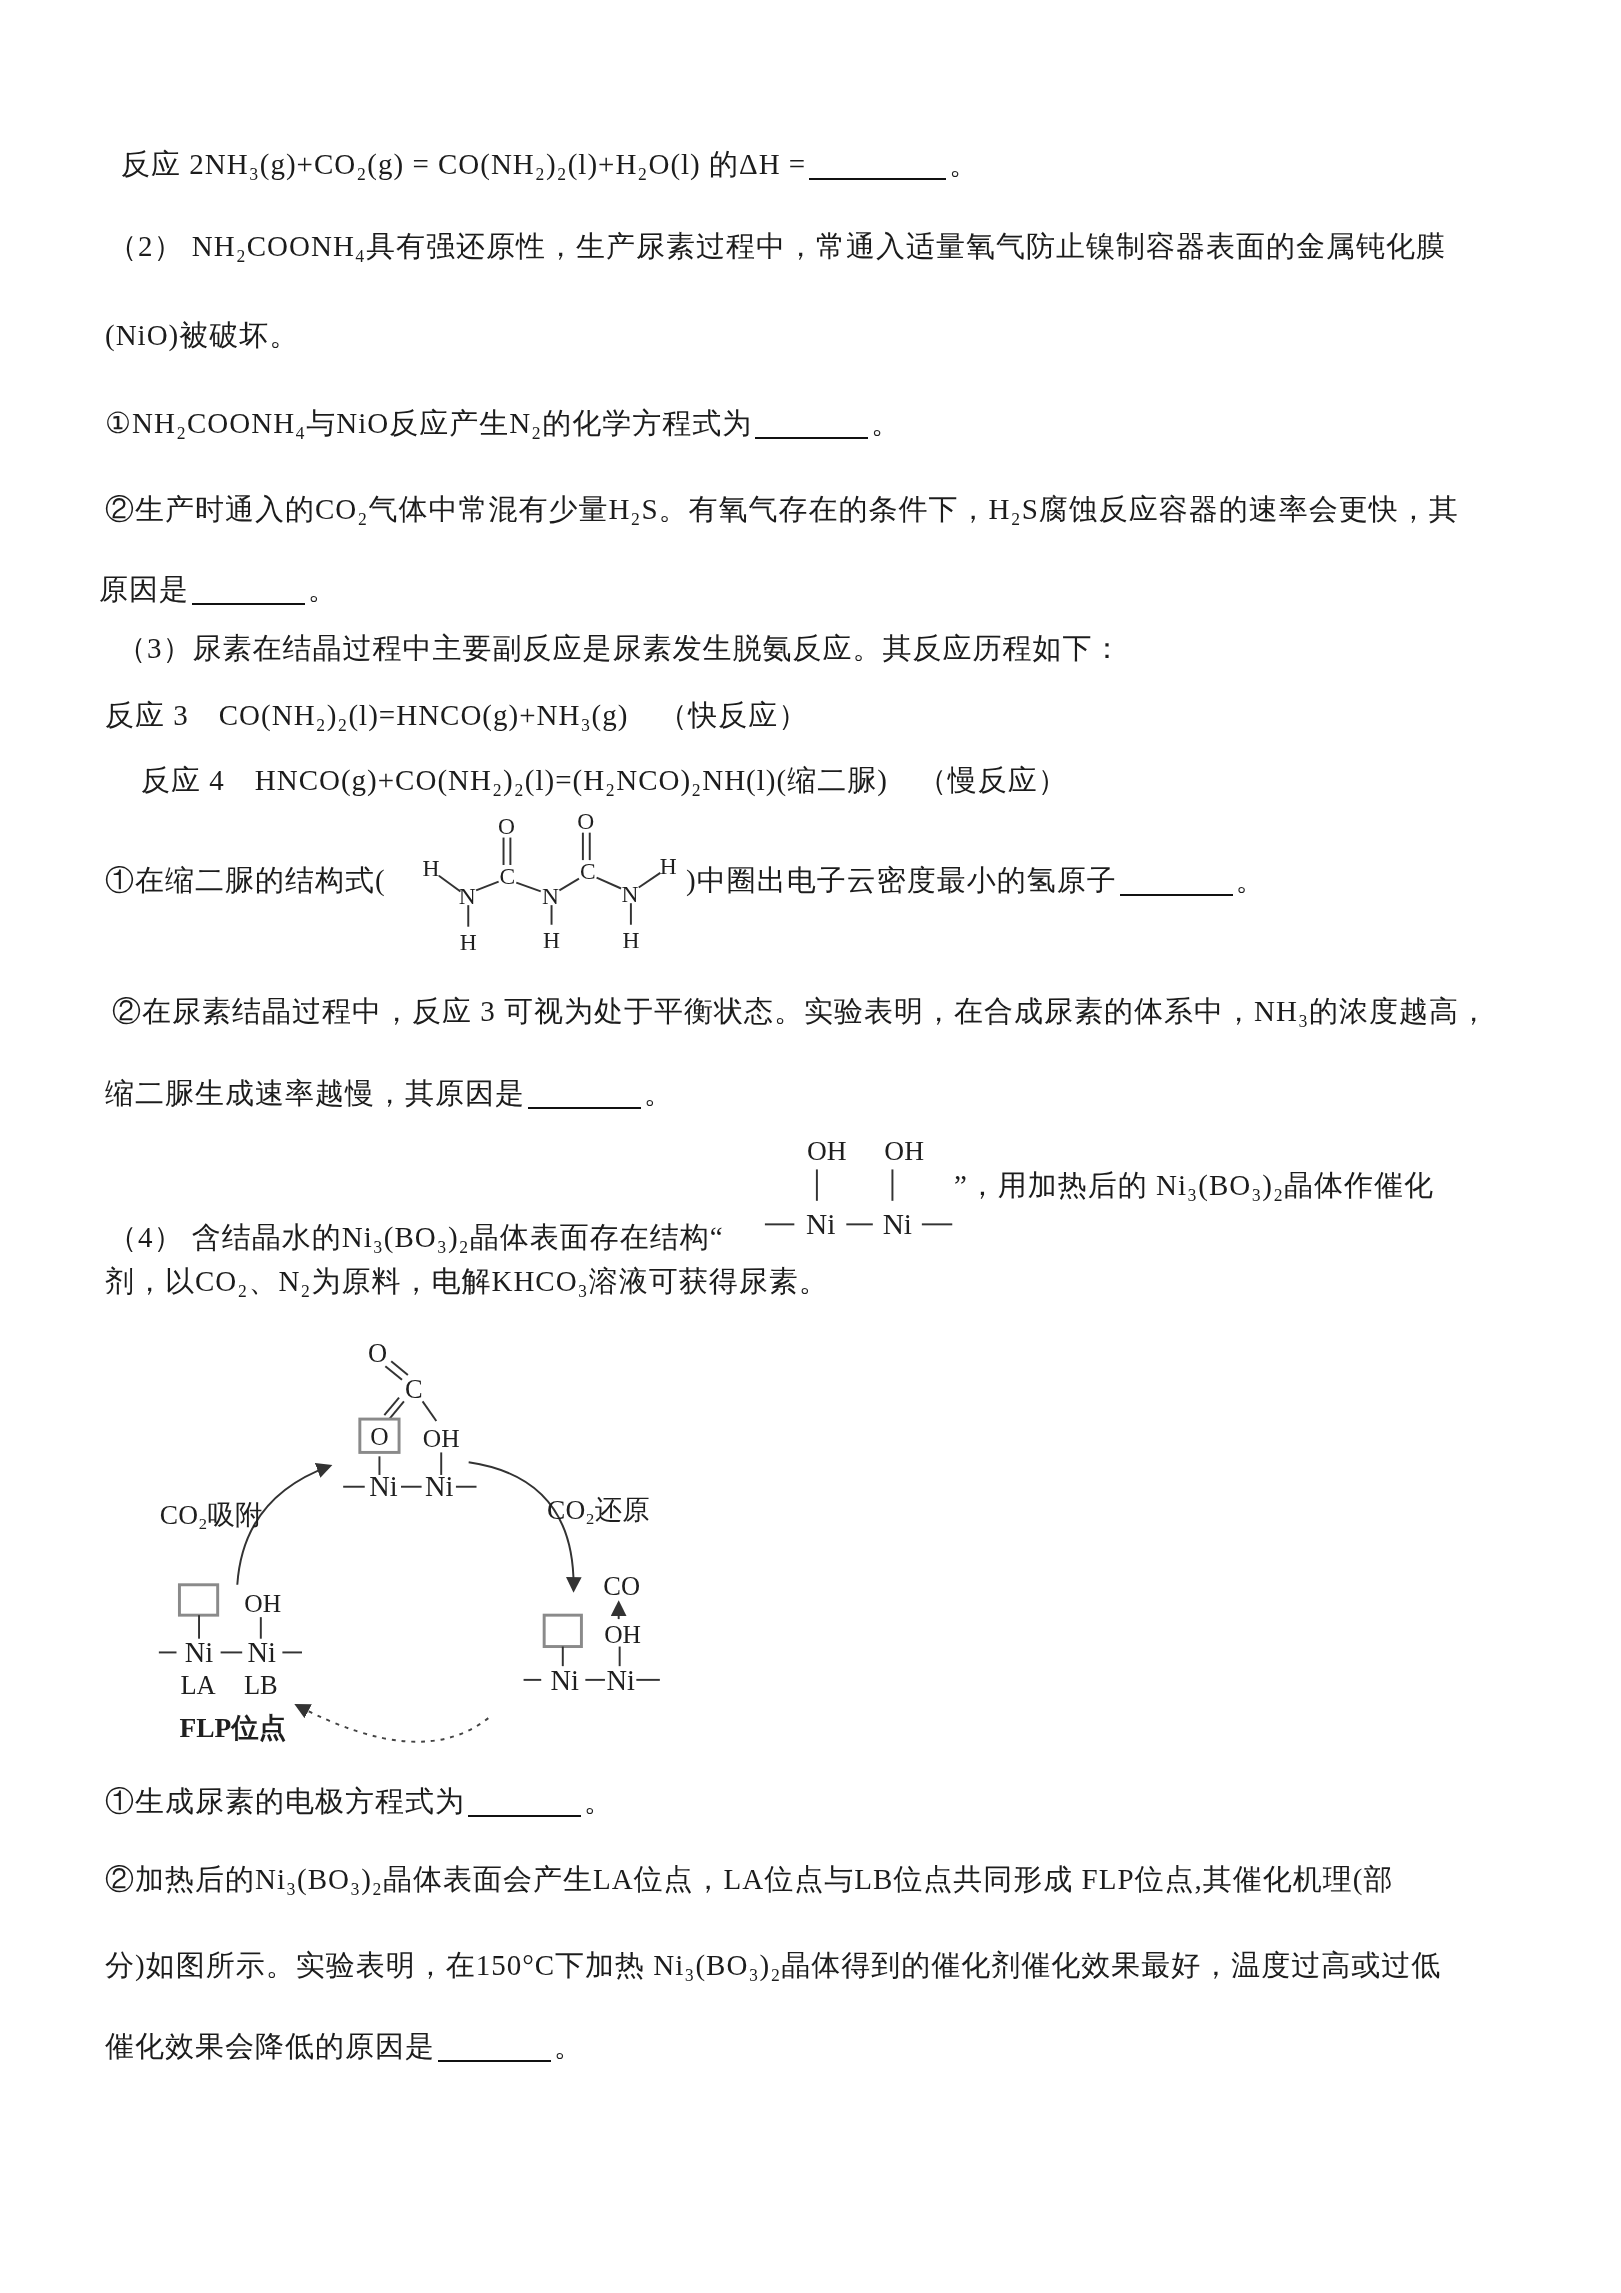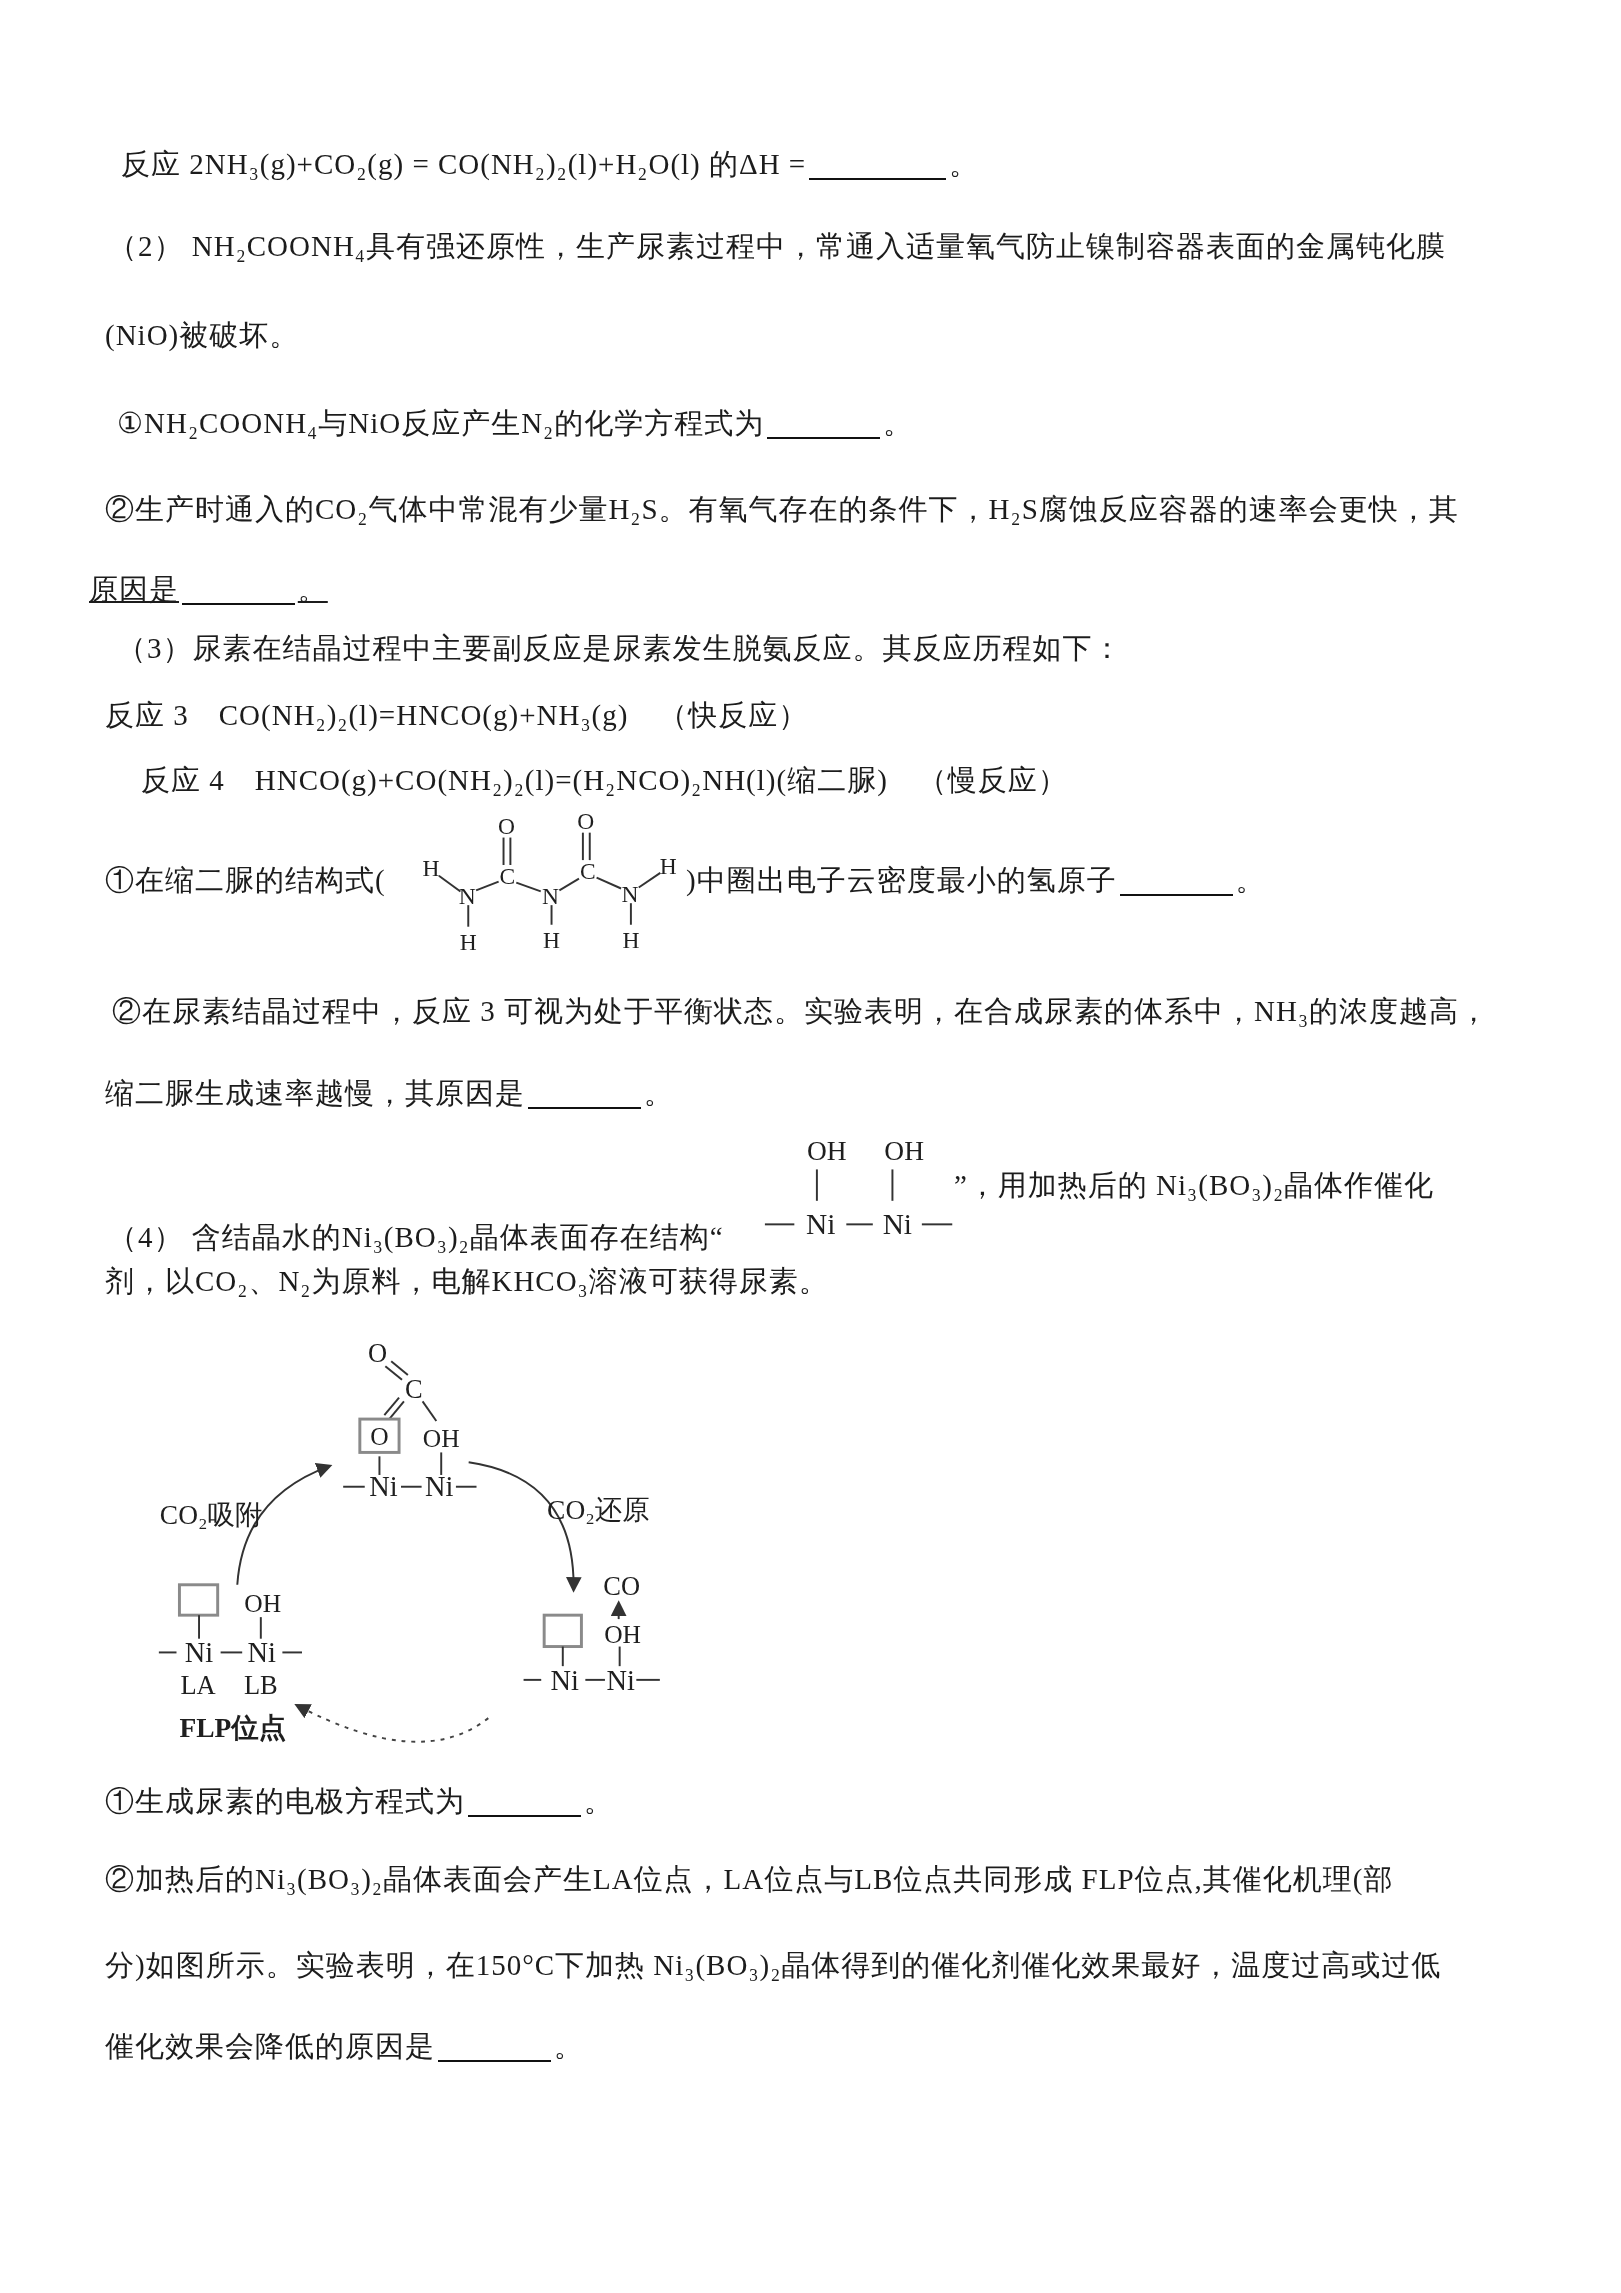--- a/index.html
+++ b/index.html
@@ -23,26 +23,26 @@
 
 <div class="page">
 
   <div class="line" style="left:121px;top:145px;">
     <span>反应 2NH₃(g)+CO₂(g) = CO(NH₂)₂(l)+H₂O(l) 的ΔH =</span><span class="blank wide"></span><span>。</span>
   </div>
 
   <div class="line" style="left:108px;top:227px;">（2） NH₂COONH₄具有强还原性，生产尿素过程中，常通入适量氧气防止镍制容器表面的金属钝化膜</div>
   <div class="line" style="left:105px;top:316px;">(NiO)被破坏。</div>
 
-  <div class="line" style="left:105px;top:404px;margin-left:12px;">
+  <div class="line" style="left:105px;top:404px;">
     <span>①NH₂COONH₄与NiO反应产生N₂的化学方程式为</span><span class="blank"></span><span>。</span>
   </div>
 
   <div class="line" style="left:105px;top:490px;">②生产时通入的CO₂气体中常混有少量H₂S。有氧气存在的条件下，H₂S腐蚀反应容器的速率会更快，其</div>
-  <div class="line" style="left:89px;top:570px;text-decoration:underline;">
+  <div class="line" style="left:99px;top:570px;">
     <span>原因是</span><span class="blank"></span><span>。</span>
   </div>
 
   <div class="line" style="left:108px;top:629px;margin-left:9px;">（3）尿素在结晶过程中主要副反应是尿素发生脱氨反应。其反应历程如下：</div>
   <div class="line" style="left:105px;top:696px;">反应 3　CO(NH₂)₂(l)=HNCO(g)+NH₃(g)　（快反应）</div>
   <div class="line" style="left:105px;top:761px;margin-left:36px;">反应 4　HNCO(g)+CO(NH₂)₂(l)=(H₂NCO)₂NH(l)(缩二脲)　（慢反应）</div>
 
   <div class="line" style="left:105px;top:861px;">①在缩二脲的结构式(</div>
   <svg style="left:421px;top:816px;" width="265" height="145" viewBox="0 0 270 148">
 

